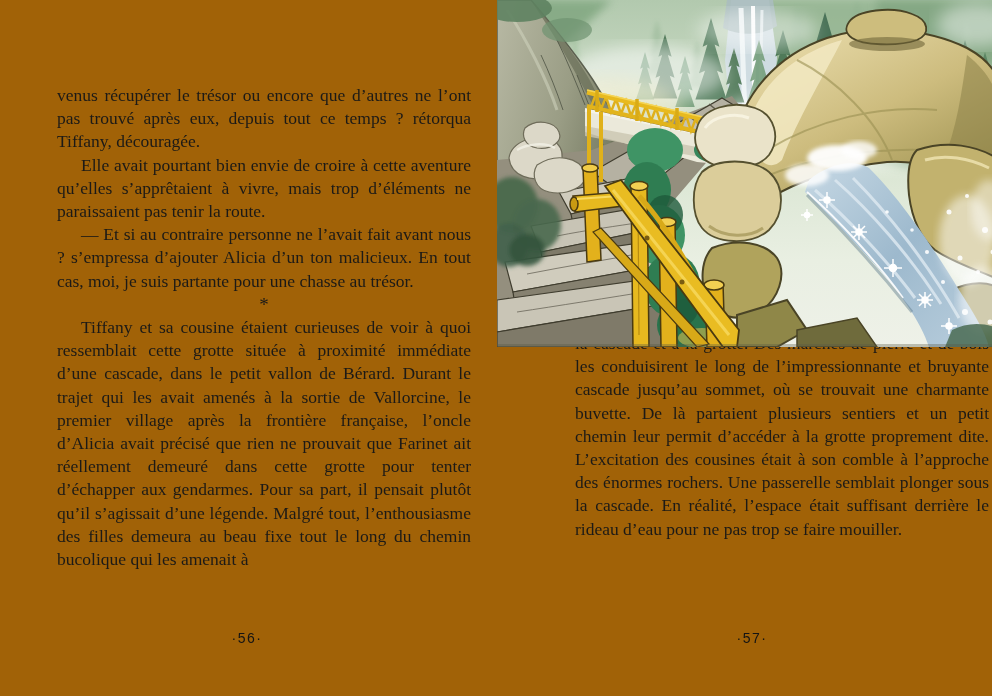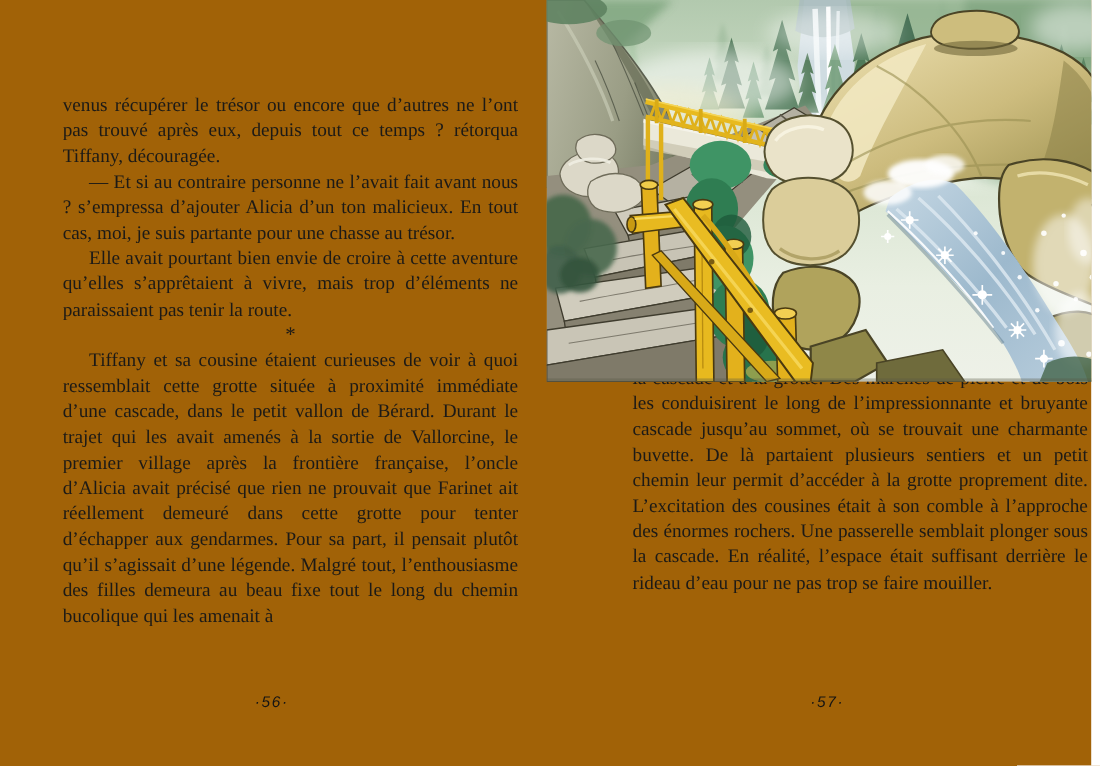--- a/index.html
+++ b/index.html
@@ -10,34 +10,34 @@
   .textcol { position:absolute; width:414px; text-align:justify;
              font-size:17.5px; line-height:23.2px; }
   .textcol p { margin:0; padding:0; }
   .textcol p.indent { text-indent:24px; }
   .sep { text-align:center !important; text-indent:0 !important;
          font-size:19px; height:23.2px; line-height:23.2px; }
   #left-text  { left:57px;  top:84px;  }
   #right-text { left:575px; top:332px; }
   .pagenum { position:absolute; top:630px; transform:translateX(-50%);
              font-family:"Liberation Sans", sans-serif; font-size:14px;
-             letter-spacing:1.5px; color:#141414; white-space:nowrap;font-style:italic; }
+             letter-spacing:1.5px; color:#141414; white-space:nowrap; }
   #pn-left  { left:247px; }
   #pn-right { left:752px;text-align:center; }
   .illus { position:absolute; left:497px; top:0; width:503px; height:347px; display:block; }
 </style>
 </head>
 <body>
 
 <div class="spread">
 
   <div class="textcol" id="left-text">
     <p>venus récupérer le trésor ou encore que d’autres ne l’ont pas trouvé après eux, depuis tout ce temps ? rétorqua Tiffany, découragée.</p>
+    <p class="indent">Elle avait pourtant bien envie de croire à cette aventure qu’elles s’apprêtaient à vivre, mais trop d’éléments ne paraissaient pas tenir la route.</p>
     <p class="indent">— Et si au contraire personne ne l’avait fait avant nous ? s’empressa d’ajouter Alicia d’un ton malicieux. En tout cas, moi, je suis partante pour une chasse au trésor.</p>
-    <p class="indent">Elle avait pourtant bien envie de croire à cette aventure qu’elles s’apprêtaient à vivre, mais trop d’éléments ne paraissaient pas tenir la route.</p>
     <p class="sep">*</p>
     <p class="indent">Tiffany et sa cousine étaient curieuses de voir à quoi ressemblait cette grotte située à proximité immédiate d’une cascade, dans le petit vallon de Bérard. Durant le trajet qui les avait amenés à la sortie de Vallorcine, le premier village après la frontière française, l’oncle d’Alicia avait précisé que rien ne prouvait que Farinet ait réellement demeuré dans cette grotte pour tenter d’échapper aux gendarmes. Pour sa part, il pensait plutôt qu’il s’agissait d’une légende. Malgré tout, l’enthousiasme des filles demeura au beau fixe tout le long du chemin bucolique qui les amenait à</p>
   </div>
 
   <div class="textcol" id="right-text">
     <p>la cascade et à la grotte. Des marches de pierre et de bois les conduisirent le long de l’impressionnante et bruyante cascade jusqu’au sommet, où se trouvait une charmante buvette. De là partaient plusieurs sentiers et un petit chemin leur permit d’accéder à la grotte proprement dite. L’excitation des cousines était à son comble à l’approche des énormes rochers. Une passerelle semblait plonger sous la cascade. En réalité, l’espace était suffisant derrière le rideau d’eau pour ne pas trop se faire mouiller.</p>
   </div>
 
   <div class="pagenum" id="pn-left">·56·</div>
   <div class="pagenum" id="pn-right">·57·</div>

